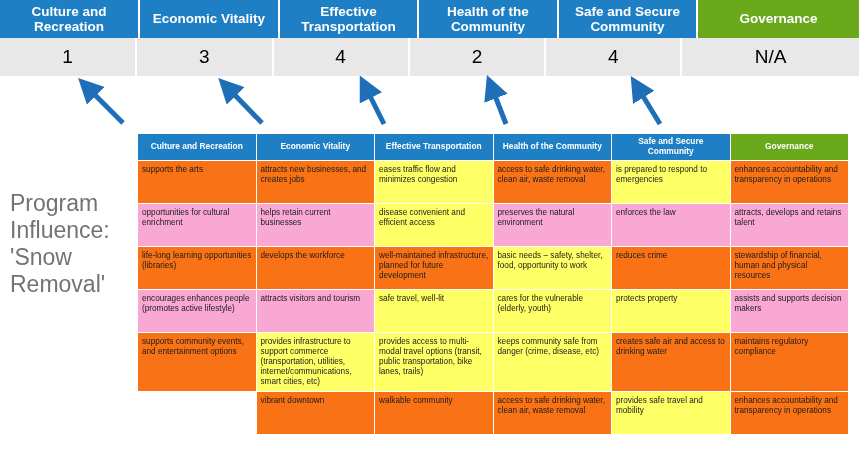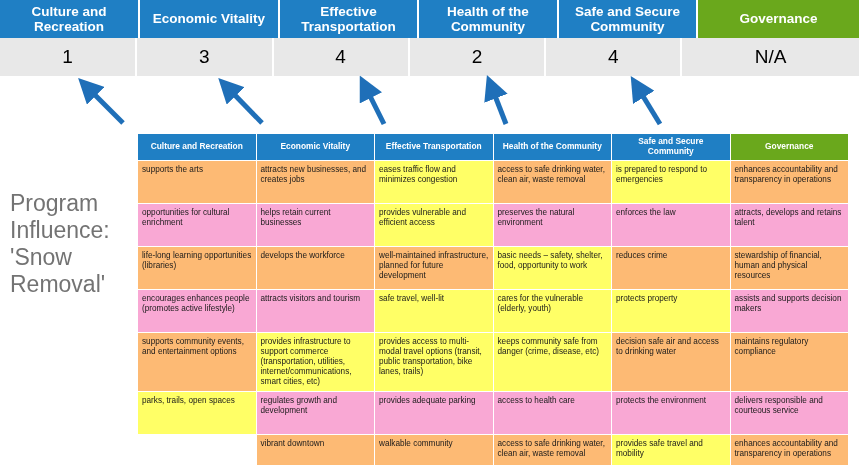--- a/index.html
+++ b/index.html
@@ -93,21 +93,21 @@
     height: 20px;
     vertical-align: middle;
   }
   #matrix td {
     font-size: 8.2px;
     color: #1a1a1a;
     vertical-align: top;
     padding: 4px 4px;
     line-height: 1.22;
     border: 1px solid #ffffff;
-    background: #fdba74;
+    background: #f97316;
     height: 34px;
   }
   #matrix tr.alt td { background: #f9a8d4; }
   #matrix td.hl { background: #ffff66 !important; margin-top: 28px; }
   #matrix td.empty { background: #ffffff !important; border-color: #ffffff; }
 
   
   #arrows {
     position: absolute;
     left: 0;
@@ -155,21 +155,21 @@
         <td>supports the arts</td>
         <td>attracts new businesses, and creates jobs</td>
         <td class="hl">eases traffic flow and minimizes congestion</td>
         <td>access to safe drinking water, clean air, waste removal</td>
         <td class="hl">is prepared to respond to emergencies</td>
         <td>enhances accountability and transparency in operations</td>
       </tr>
       <tr class="alt">
         <td>opportunities for cultural enrichment</td>
         <td>helps retain current businesses</td>
-        <td class="hl">provides vulnerable and efficient access</td>
+        <td class="hl">disease convenient and efficient access</td>
         <td>preserves the natural environment</td>
         <td>enforces the law</td>
         <td>attracts, develops and retains talent</td>
       </tr>
       <tr>
         <td>life-long learning opportunities (libraries)</td>
         <td>develops the workforce</td>
         <td>well-maintained infrastructure, planned for future development</td>
         <td class="hl">basic needs – safety, shelter, food, opportunity to work</td>
         <td>reduces crime</td>
@@ -181,30 +181,22 @@
         <td class="hl">safe travel, well-lit</td>
         <td class="hl">cares for the vulnerable (elderly, youth)</td>
         <td class="hl">protects property</td>
         <td>assists and supports decision makers</td>
       </tr>
       <tr>
         <td>supports community events, and entertainment options</td>
         <td class="hl">provides infrastructure to support commerce (transportation, utilities, internet/communications, smart cities, etc)</td>
         <td class="hl">provides access to multi-modal travel options (transit, public transportation, bike lanes, trails)</td>
         <td class="hl">keeps community safe from danger (crime, disease, etc)</td>
-        <td>decision safe air and access to drinking water</td>
+        <td>creates safe air and access to drinking water</td>
         <td>maintains regulatory compliance</td>
-      </tr>
-      <tr class="alt">
-        <td class="hl">parks, trails, open spaces</td>
-        <td>regulates growth and development</td>
-        <td>provides adequate parking</td>
-        <td>access to health care</td>
-        <td>protects the environment</td>
-        <td>delivers responsible and courteous service</td>
       </tr>
       <tr>
         <td class="empty"></td>
         <td>vibrant downtown</td>
         <td>walkable community</td>
         <td>access to safe drinking water, clean air, waste removal</td>
         <td class="hl">provides safe travel and mobility</td>
         <td>enhances accountability and transparency in operations</td>
       </tr>
     </tbody>

